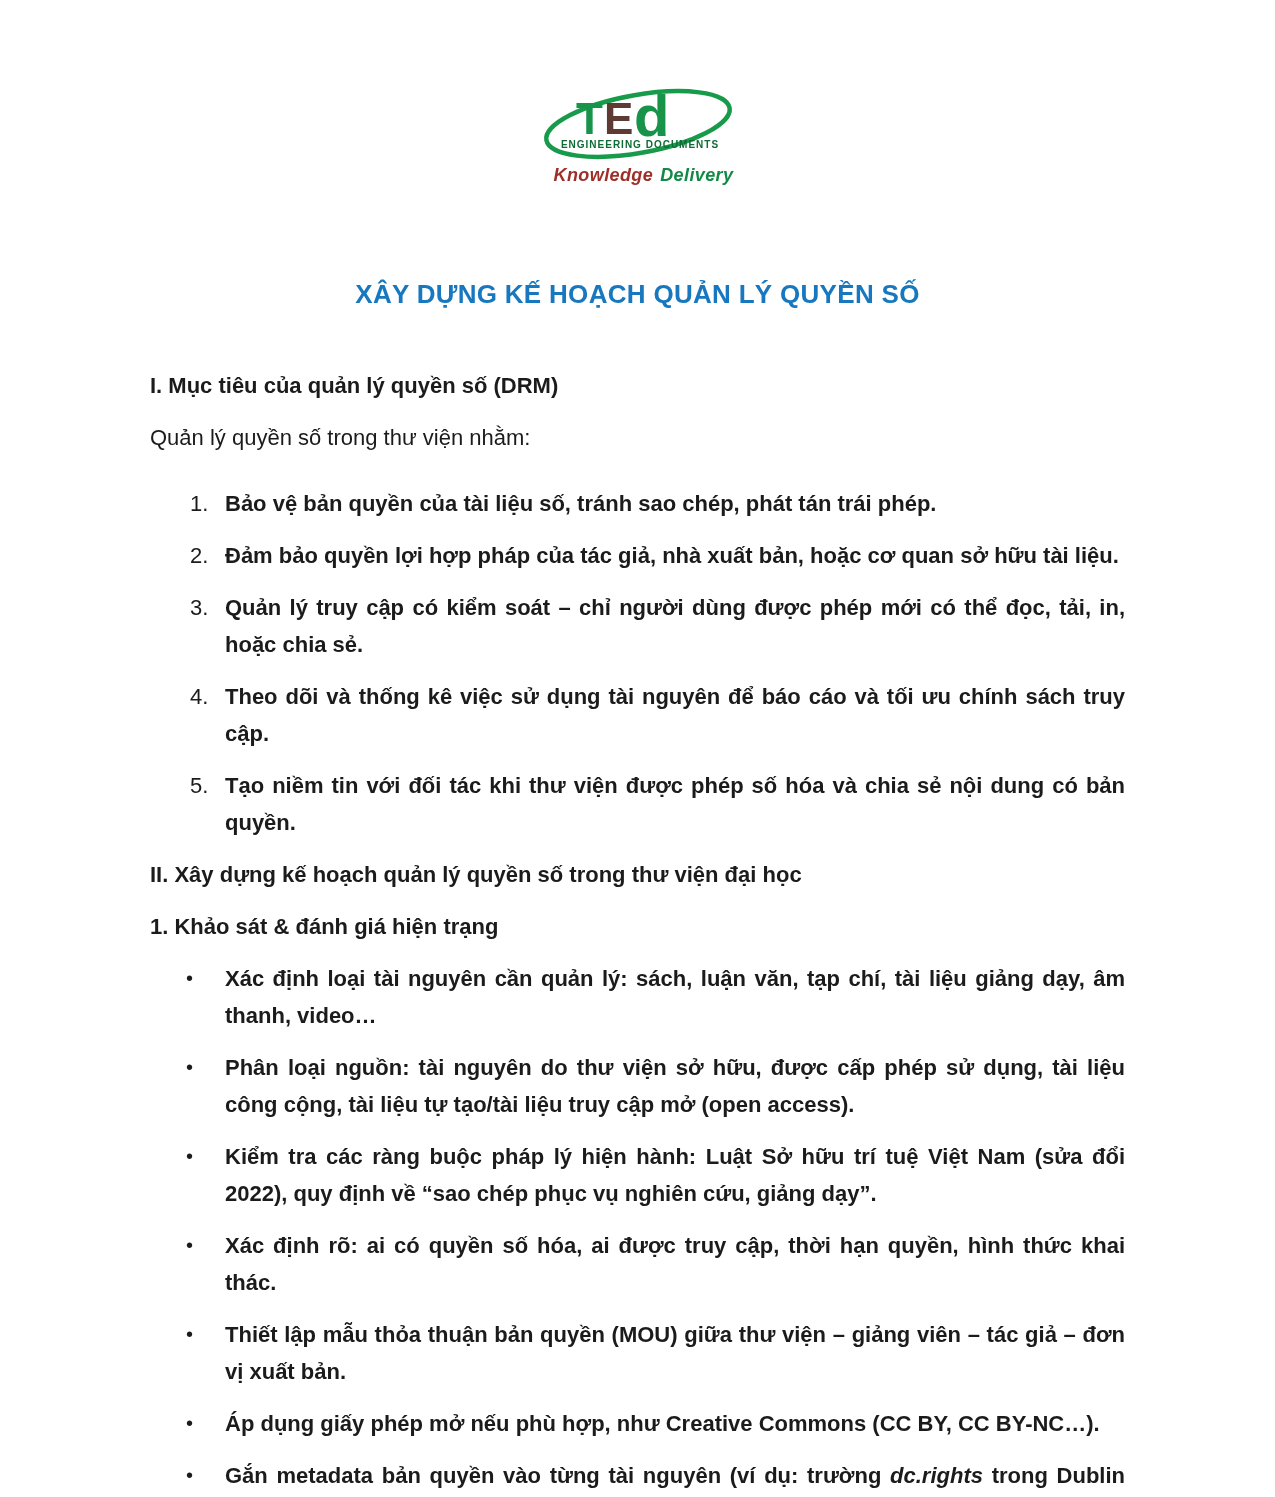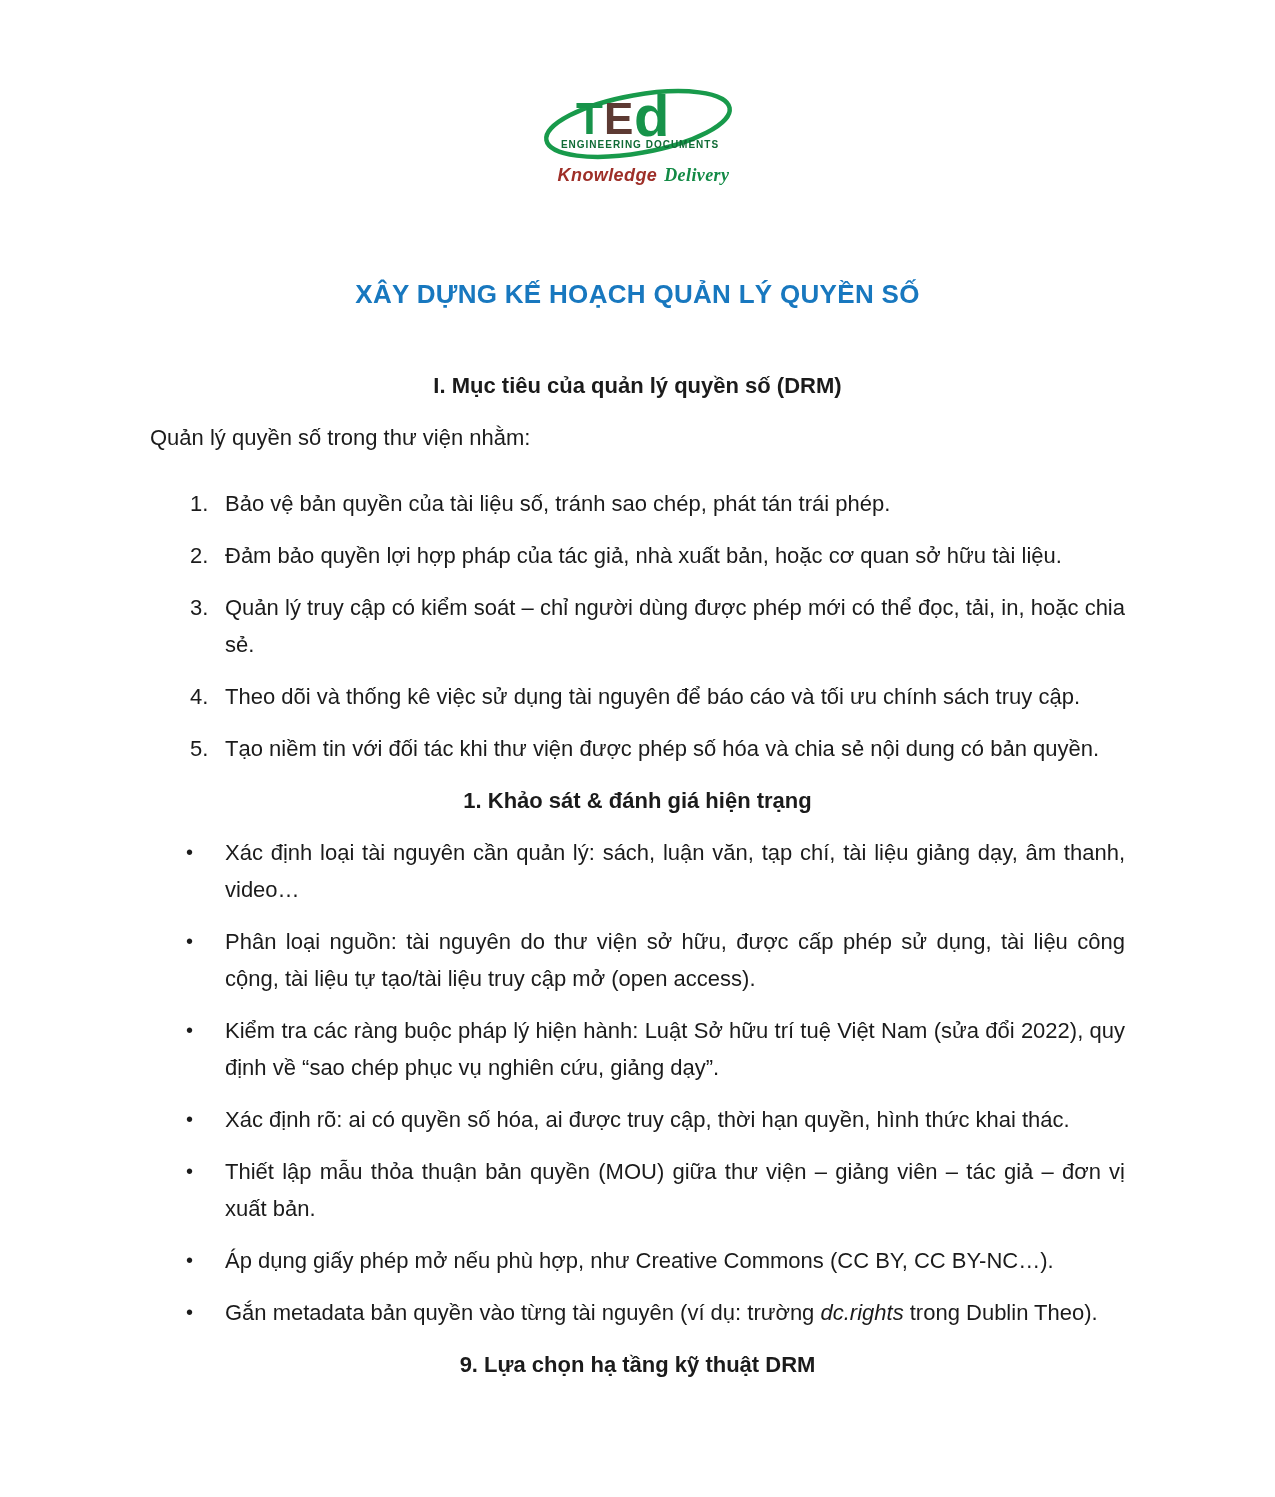--- a/index.html
+++ b/index.html
@@ -12,45 +12,45 @@
   .content { padding:0 150px; }
 
   
   .logo-wrap { padding-top:76px; text-align:center; }
   .logo-svg { display:block; margin:0 auto; }
   .logo-tagline {
     font-size:18px; font-weight:bold; font-style:italic;
     margin-top:1px; letter-spacing:.4px; line-height:20px;
   }
   .tag-red { color:#9e2f28;margin-left:12px; }
-  .tag-green { color:#128a45; margin-left:7px;font-family:Liberation Serif, serif; }
+  .tag-green { color:#128a45; margin-left:7px; }
 
   
   .doc-title {
     text-align:center; color:#1878bf; font-weight:bold;
     font-size:26px; line-height:40px; margin-top:89px; letter-spacing:.3px;
   }
 
   
-  .h-sec { font-weight:bold; font-size:22px; line-height:37px; margin-bottom:15px;text-align:center; }
+  .h-sec { font-weight:bold; font-size:22px; line-height:37px; margin-bottom:15px; }
   .h-first { margin-top:53px; }
   .para { font-size:22px; line-height:37px; margin-bottom:29px; }
 
   ol.num-list, ul.bullet-list { list-style:none; }
   .num-list li {
     display:grid; grid-template-columns:35px 1fr;
     padding-left:40px; margin-bottom:15px;
     font-size:22px; line-height:37px;
   }
   .bullet-list li {
     display:grid; grid-template-columns:39px 1fr;
     padding-left:36px; margin-bottom:15px;
     font-size:22px; line-height:37px;
   }
-  .li-text { text-align:justify; }
+  .li-text { text-align:justify;font-weight:bold; }
   .marker { text-align:left; }
   .bullet-list .marker { font-size:20px; }
   .it { font-style:italic;margin-top:32px; }
 </style>
 </head>
 <body>
 
 <div class="page">
 
   <div class="logo-wrap">
@@ -88,20 +88,21 @@
       <li>
         <span class="marker">4.</span>
         <span class="li-text">Theo dõi và thống kê việc sử dụng tài nguyên để báo cáo và tối ưu chính sách truy cập.</span>
       </li>
       <li>
         <span class="marker">5.</span>
         <span class="li-text">Tạo niềm tin với đối tác khi thư viện được phép số hóa và chia sẻ nội dung có bản quyền.</span>
       </li>
     </ol>
 
+    <div class="h-sec">II. Xây dựng kế hoạch quản lý quyền số trong thư viện đại học</div>
 
     <div class="h-sec">1. Khảo sát &amp; đánh giá hiện trạng</div>
     <ul class="bullet-list">
       <li>
         <span class="marker">•</span>
         <span class="li-text">Xác định loại tài nguyên cần quản lý: sách, luận văn, tạp chí, tài liệu giảng dạy, âm thanh, video…</span>
       </li>
       <li>
         <span class="marker">•</span>
         <span class="li-text">Phân loại nguồn: tài nguyên do thư viện sở hữu, được cấp phép sử dụng, tài liệu công cộng, tài liệu tự tạo/tài liệu truy cập mở (open access).</span>

